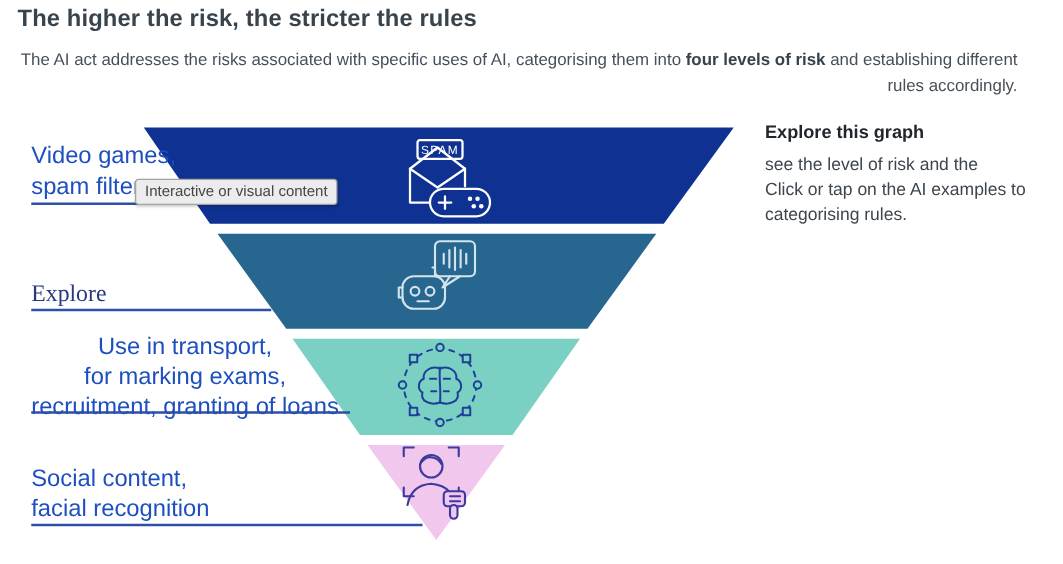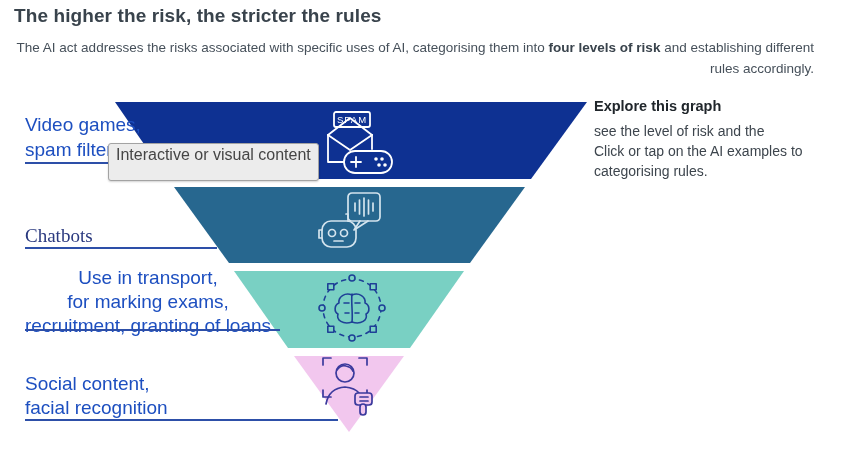--- a/index.html
+++ b/index.html
@@ -22,28 +22,28 @@
   .label-l1 { top: 112px; line-height: 25px; }
   .label-l2 { top: 224px; font-family: "Liberation Serif", serif; color: #2a397f; }
   .label-l3 { top: 266px; text-align: center; }
   .label-l4 { top: 372px; }
   .label-underline { position: absolute; left: 25px; height: 2px; background: #2d4fa8; z-index: 2; }
   .ul-l1 { top: 162px; width: 133px; }
   .ul-l2 { top: 247px; width: 192px; }
   .ul-l3 { top: 329px; width: 255px; }
   .ul-l4 { top: 419px; width: 313px; }
 
-  .explore-panel { position: absolute; left: 594px; top: 98px; width: 238px; z-index: 2; }
+  .explore-panel { position: absolute; left: 612px; top: 98px; width: 238px; z-index: 2; }
   .explore-heading { font-size: 14.5px; font-weight: 700; color: #20262b; margin-bottom: 7px; }
   .explore-body { font-size: 14px; color: #3d454d; line-height: 20px; }
   .explore-body span { display: block; }
 
   .tooltip { position: absolute; left: 108px; top: 143px; z-index: 3;
     background: #ececec; border: 1px solid #a3a3a3; border-radius: 3px;
-    padding: 2px 7px 16px 7px; font-size: 16px; color: #454545; white-space: nowrap;
+    padding: 2px 7px 3px 7px; font-size: 12px; color: #454545; white-space: nowrap;
     box-shadow: 0 1px 2px rgba(0,0,0,.18); }
 </style>
 </head>
 <body>
 
 <div class="stage">
 
   <div class="page-title">The higher the risk, the stricter the rules</div>
 
   <div class="intro">
@@ -120,21 +120,21 @@
     </g>
   </svg>
 
   <div class="level-label label-l1">
     <span>Video games,</span>
     <span>spam filters</span>
   </div>
   <div class="label-underline ul-l1"></div>
 
   <div class="level-label label-l2">
-    <span>Chatbots</span>
+    <span>Explore</span>
   </div>
   <div class="label-underline ul-l2"></div>
 
   <div class="level-label label-l3">
     <span>Use in transport,</span>
     <span>for marking exams,</span>
     <span>recruitment, granting of loans</span>
   </div>
   <div class="label-underline ul-l3"></div>
 

